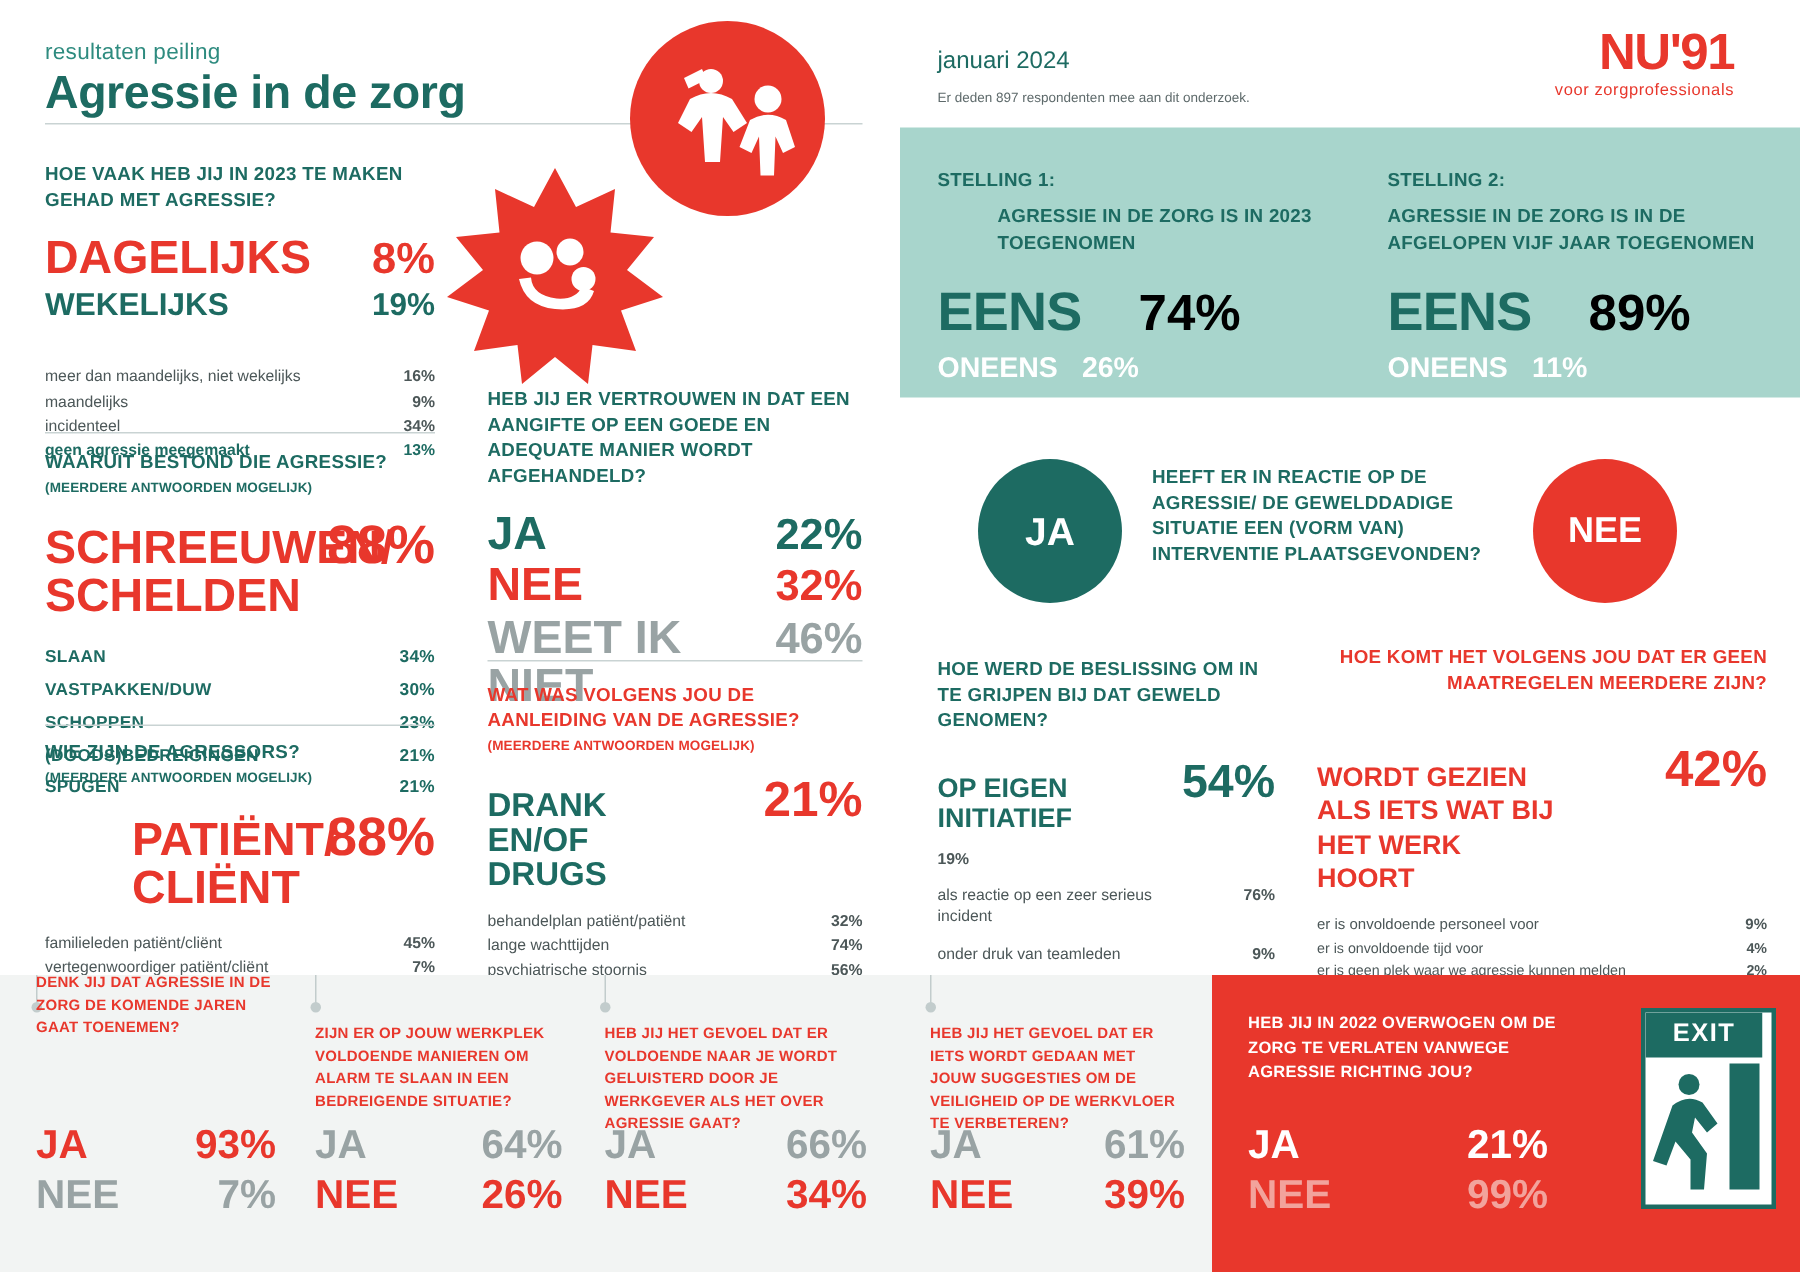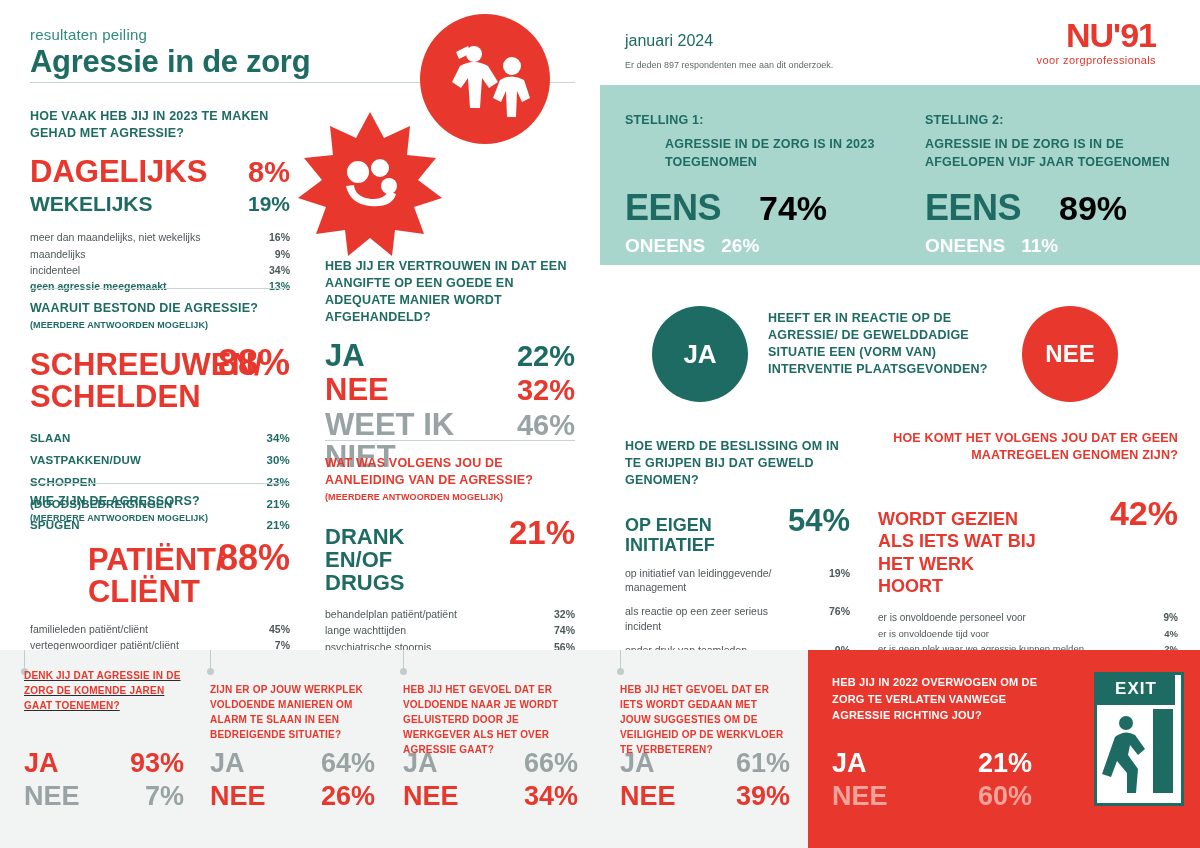--- a/index.html
+++ b/index.html
@@ -125,21 +125,21 @@
   <div style="position:absolute;left:30px;top:108px;width:260px;">
     <div class="q">HOE VAAK HEB JIJ IN 2023 TE MAKEN GEHAD MET AGRESSIE?</div>
     <div class="bigrow" style="margin-top:14px;">
       <span class="biglabel red">DAGELIJKS</span>
       <span class="bigval red">8%</span>
     </div>
     <div class="bigrow" style="margin-top:4px;">
       <span class="medlabel teal">WEKELIJKS</span>
       <span class="medval teal">19%</span>
     </div>
-    <div style="margin-top:14px;">
+    <div style="margin-top:28px;">
       <div class="smallrow">
         <span class="lab">meer dan maandelijks, niet wekelijks</span>
         <span class="val">16%</span>
       </div>
       <div class="smallrow">
         <span class="lab">maandelijks</span>
         <span class="val">9%</span>
       </div>
       <div class="smallrow">
         <span class="lab">incidenteel</span>
@@ -284,36 +284,35 @@
   <div class="q" style="position:absolute;left:768px;top:310px;width:242px;">HEEFT ER IN REACTIE OP DE AGRESSIE/ DE GEWELDDADIGE SITUATIE EEN (VORM VAN) INTERVENTIE PLAATSGEVONDEN?</div>
 
   <div style="position:absolute;left:625px;top:438px;width:225px;">
     <div class="q">HOE WERD DE BESLISSING OM IN TE GRIJPEN BIJ DAT GEWELD GENOMEN?</div>
     <div class="bigrow" style="margin-top:14px;">
       <span class="teal" style="font-size:18px;font-weight:bold;max-width:115px;line-height:1.15;">OP EIGEN INITIATIEF</span>
       <span class="teal" style="font-size:31px;font-weight:bold;">54%</span>
     </div>
     <div style="margin-top:10px;">
       <div class="smallrow" style="line-height:1.35;margin-top:8px;">
-        <span class="lab" style="max-width:150px;">op initiatief van leidinggevende/ management</span>
         <span class="val">19%</span>
       </div>
       <div class="smallrow" style="line-height:1.35;margin-top:10px;">
         <span class="lab" style="max-width:150px;">als reactie op een zeer serieus incident</span>
         <span class="val">76%</span>
       </div>
       <div class="smallrow" style="line-height:1.35;margin-top:10px;">
         <span class="lab" style="max-width:150px;">onder druk van teamleden</span>
         <span class="val">9%</span>
       </div>
     </div>
   </div>
 
   <div style="position:absolute;left:878px;top:430px;width:300px;">
-    <div class="q redq" style="text-align:right;">HOE KOMT HET VOLGENS JOU DAT ER GEEN MAATREGELEN GENOMEN ZIJN?</div>
+    <div class="q redq" style="text-align:right;">HOE KOMT HET VOLGENS JOU DAT ER GEEN MAATREGELEN MEERDERE ZIJN?</div>
     <div class="bigrow" style="margin-top:30px;">
       <span class="red" style="font-size:18px;font-weight:bold;max-width:165px;line-height:1.25;">WORDT GEZIEN ALS IETS WAT BIJ HET WERK HOORT</span>
       <span class="red" style="font-size:34px;font-weight:bold;">42%</span>
     </div>
     <div style="margin-top:12px;">
       <div class="smallrow" style="font-size:10px;line-height:1.6;align-items:center;">
         <span class="lab red">er is onvoldoende personeel voor</span>
         <span class="val red">9%</span>
       </div>
       <div class="smallrow" style="font-size:9.5px;line-height:1.6;">
@@ -340,21 +339,21 @@
 
   <div class="tick" style="left:24px;top:650px;height:22px;"></div>
   <div class="dot" style="left:21px;top:668px;"></div>
   <div class="tick" style="left:210px;top:650px;height:22px;"></div>
   <div class="dot" style="left:207px;top:668px;"></div>
   <div class="tick" style="left:403px;top:650px;height:22px;"></div>
   <div class="dot" style="left:400px;top:668px;"></div>
   <div class="tick" style="left:620px;top:650px;height:22px;"></div>
   <div class="dot" style="left:617px;top:668px;"></div>
 
-  <div style="position:absolute;left:24px;top:668px;width:160px;text-decoration:underline;">
+  <div style="position:absolute;left:24px;top:648px;width:160px;">
     <div class="bq">DENK JIJ DAT AGRESSIE IN DE ZORG DE KOMENDE JAREN GAAT TOENEMEN?</div>
   </div>
   <div style="position:absolute;left:24px;top:748px;width:160px;">
     <div class="ansrow">
       <span class="bigans red">JA</span>
       <span class="bigans red">93%</span>
     </div>
     <div class="ansrow" style="margin-top:2px;">
       <span class="bigans grey">NEE</span>
       <span class="bigans grey">7%</span>
@@ -406,21 +405,21 @@
   <div style="position:absolute;left:832px;top:674px;width:230px;">
     <div class="bq white">HEB JIJ IN 2022 OVERWOGEN OM DE ZORG TE VERLATEN VANWEGE AGRESSIE RICHTING JOU?</div>
   </div>
   <div style="position:absolute;left:832px;top:748px;width:200px;">
     <div class="ansrow">
       <span class="bigans" style="color:#ffffff;">JA</span>
       <span class="bigans" style="color:#ffffff;">21%</span>
     </div>
     <div class="ansrow" style="margin-top:2px;">
       <span class="bigans" style="color:#f2a39c;">NEE</span>
-      <span class="bigans" style="color:#f2a39c;">60%</span>
+      <span class="bigans" style="color:#f2a39c;">99%</span>
     </div>
   </div>
 
   <div class="exit">
     <svg width="78" height="122" viewBox="0 0 78 122">
       <rect x="0" y="0" width="78" height="30" fill="#1d6b62"></rect>
       <rect x="56" y="34" width="20" height="84" fill="#1d6b62"></rect>
       <g fill="#1d6b62" transform="translate(4,36)">
         <circle cx="25" cy="12" r="7"></circle>
         <path d="M14 26 q10 -8 20 -2 l10 14 -7 6 -8 -10 -2 10 10 14 -2 24 -9 0 0 -20 -10 -12 -6 16 -9 -3 z"></path>

